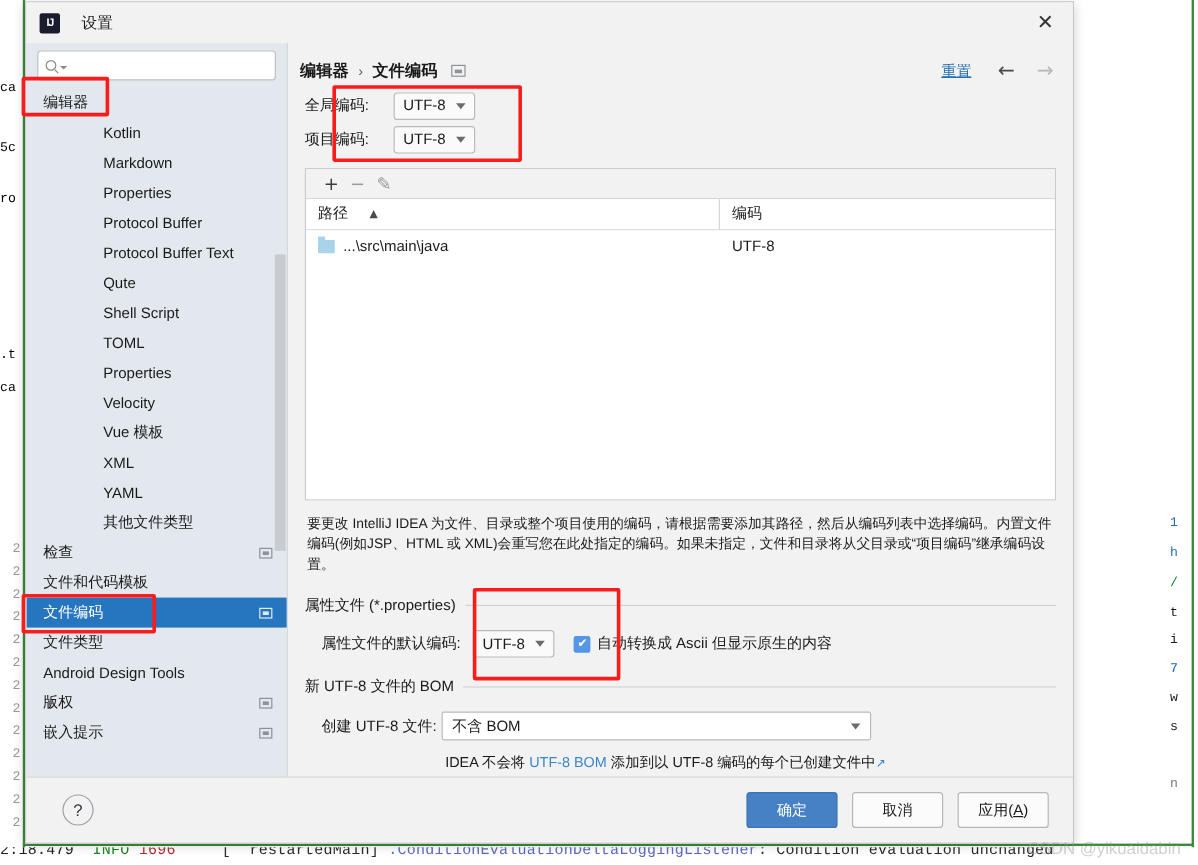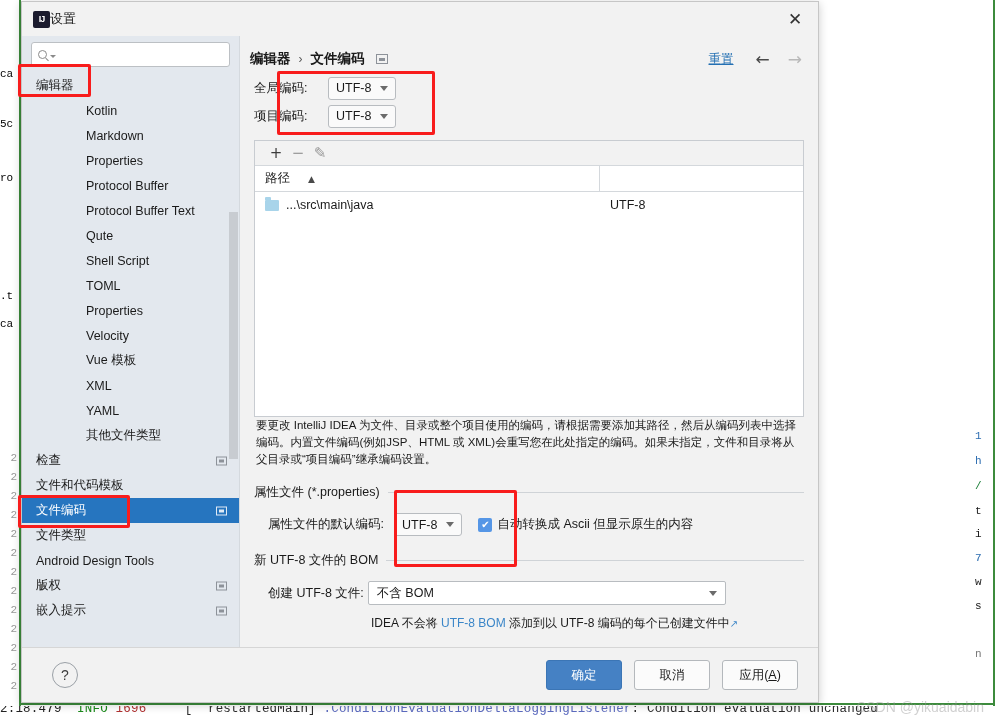--- a/index.html
+++ b/index.html
@@ -57,21 +57,21 @@
   
   #bg-right-col { position: absolute; left: 975px; top: 0; width: 23px; height: 705px; }
   #bg-right-col .frag {
     position: absolute; left: 0;
     font-family: "Liberation Mono", "DejaVu Sans Mono", monospace;
     font-size: 11px;
   }
 
   
   #dialog {
-    position: absolute; left: 21px; top: 1px; width: 798px; height: 702px;
+    position: absolute; left: 21px; top: 1px; width: 874px; height: 702px;
     background: #f2f2f2;
     border: 1px solid #c6c6c6;
     box-shadow: 0 2px 9px rgba(0,0,0,0.20);
     display: flex; flex-direction: column;
   }
 
   
   #titlebar {
     height: 34px; flex: 0 0 34px;
     background: #f2f2f2;
@@ -80,21 +80,21 @@
   }
   #app-icon {
     width: 17px; height: 17px; margin-left: 11px;
     background: #1b1b2e; border-radius: 2px;
     display: flex; align-items: center; justify-content: center;
     color: #ffffff; font-size: 9px; font-weight: bold;
     letter-spacing: -1px;
     font-family: "Liberation Sans", sans-serif;
   }
   #dlg-title {
-    font-size: 13px; color: #1a1a1a;
+    margin-left: 18px; font-size: 13px; color: #1a1a1a;
   }
   #close-btn {
     position: absolute; right: 0; top: 0;
     width: 46px; height: 34px;
     display: flex; align-items: center; justify-content: center;
     color: #333333; font-size: 17px; cursor: pointer;
     font-family: "DejaVu Sans", sans-serif;
   }
 
   #dlg-body { flex: 1 1 auto; display: flex; min-height: 0; }
@@ -246,21 +246,21 @@
   .folder-icon {
     width: 14px; height: 11px; margin-right: 7px; position: relative;
     background: #a8d4ea; border-radius: 1px;
   }
   .folder-icon::before {
     content: ""; position: absolute; left: 0; top: -3px;
     width: 6px; height: 3px; background: #a8d4ea; border-radius: 1px 1px 0 0;
   }
 
   .desc-text {
-    margin: 0 16px 0 16px; font-size: 11.5px; color: #1a1a1a;
+    margin: 12px 16px 0 16px; font-size: 11.5px; color: #1a1a1a;
     line-height: 17px;
   }
 
   .section {
     margin: 16px 14px 0 14px; display: flex; align-items: center;
   }
   .section-title { font-size: 12.5px; color: #1a1a1a; white-space: nowrap; }
   .section-rule { flex: 1; height: 1px; background: #cfd3d7; margin-left: 8px; }
 
   .prop-row {
@@ -366,21 +366,21 @@
       <div class="frag" style="top: 552px; color: rgb(43, 108, 176);">7</div>
       <div class="frag" style="top: 576px; color: rgb(26, 26, 26);">w</div>
       <div class="frag" style="top: 600px; color: rgb(26, 26, 26);">s</div>
       <div class="frag" style="top: 648px; color: rgb(119, 119, 119);">n</div>
     </div>
   <div id="ide-console">
     <div id="ide-console-text"><span class="ts">2:18.479</span>  <span class="info">INFO</span> <span class="num">1696</span>     [  restartedMain] <span class="cls">.ConditionEvaluationDeltaLoggingListener</span>: Condition evaluation unchanged</div>
   </div>
 <div class="bg-frag" style="left: 0px; top: 68px;">ca</div>
     <div class="bg-frag" style="left: 0px; top: 118px;">5c</div>
-    <div class="bg-frag" style="left: 0px; top: 172px;">ro</div>
+    <div class="bg-frag" style="left: 0px; top: 160px;">ro</div>
     <div class="bg-frag" style="left: 0px; top: 290px;">.t</div>
     <div class="bg-frag" style="left: 0px; top: 318px;">ca</div>
   </div>
 
 <div id="dialog">
 
   <div id="titlebar">
     <div id="app-icon">IJ</div>
     <div id="dlg-title">设置</div>
     <div id="close-btn">✕</div>
@@ -504,20 +504,23 @@
       <div id="table-outer">
         <div id="table-toolbar">
           <span class="tb-btn">+</span>
           <span class="tb-btn dim">−</span>
           <span class="tb-btn dim">✎</span>
         </div>
         <div id="table-head">
           <div class="th c1">
             <span>路径</span>
             <span class="sort-arrow">▲</span>
+          </div>
+          <div class="th c2">
+            <span>编码</span>
           </div>
         </div>
         <div id="table-body">
             <div class="trow">
               <div class="td c1">
                 <span class="folder-icon"></span>
                 <span>...\src\main\java</span>
               </div>
               <div class="td c2">UTF-8</div>
             </div>

